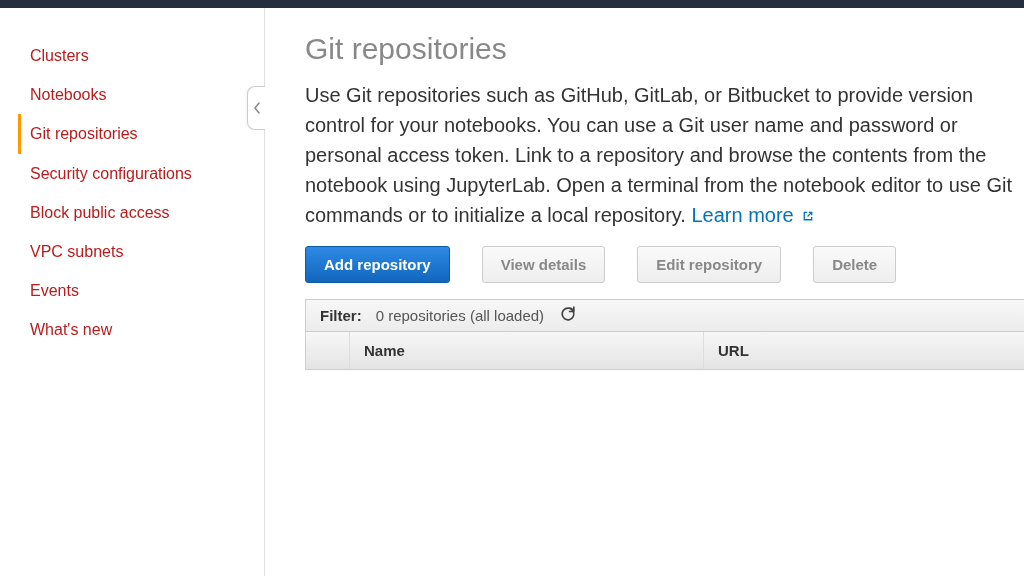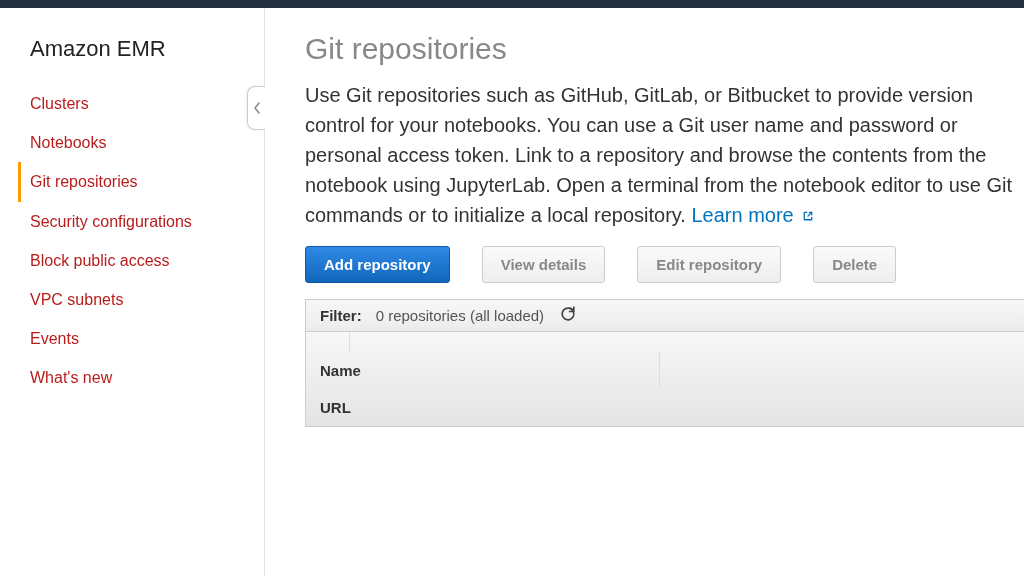--- a/index.html
+++ b/index.html
@@ -138,41 +138,39 @@
       cursor: pointer;
       color: #444;
     }
     .refresh-icon svg { width: 20px; height: 20px; }
     .table-head {
       display: flex;
       background: linear-gradient(#f7f7f7, #e4e4e4);
       border: 1px solid #ccc;
       border-top: none;
       border-right: none;
-      flex-direction: column;
     }
     .th {
       padding: 10px 14px;
       font-size: 15px;
       font-weight: 700;
       color: #333;
       border-right: 1px solid #ddd;
     }
     .th.checkbox-col { width: 44px; flex: none; }
     .th.name-col { width: 354px; flex: none; }
     .th.url-col { flex: 1; border-right: none; }
   </style>
 </head>
 <body>
 
 <div class="top-bar"></div>
 
 <div class="layout">
   <div class="sidebar">
-    <div class="sidebar-title">Amazon EMR</div>
 
     <div class="sidebar-item">Clusters</div>
     <div class="sidebar-item">Notebooks</div>
     <div class="sidebar-item active">Git repositories</div>
     <div class="sidebar-item">Security configurations</div>
     <div class="sidebar-item">Block public access</div>
     <div class="sidebar-item">VPC subnets</div>
     <div class="sidebar-item">Events</div>
     <div class="sidebar-item">What's new</div>
 

